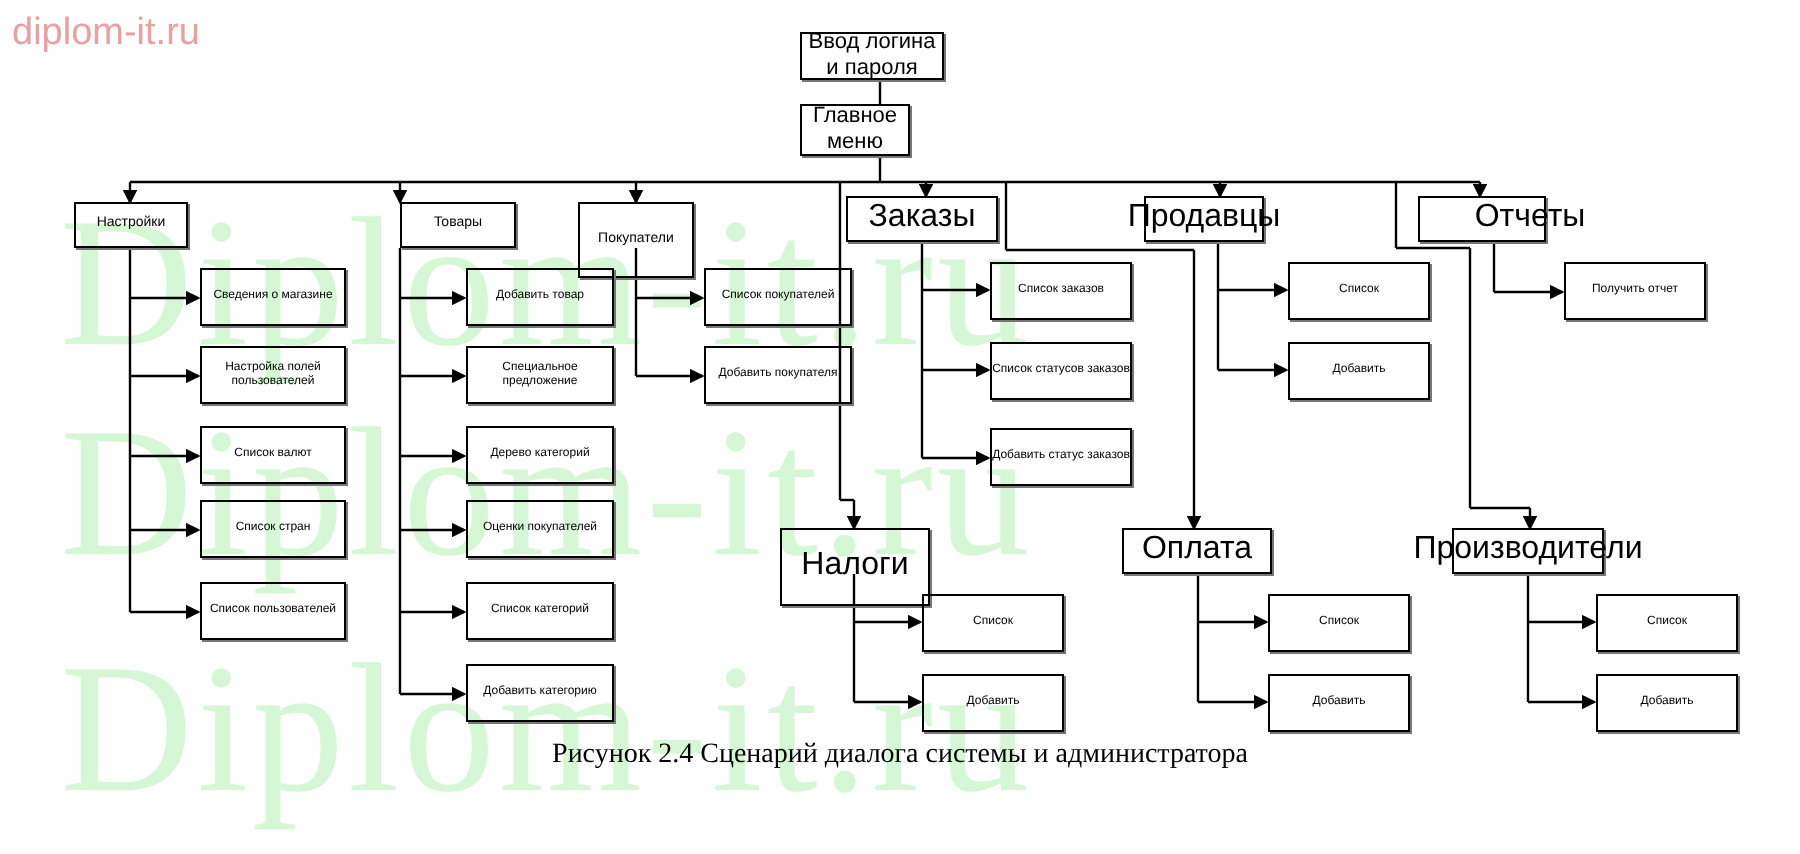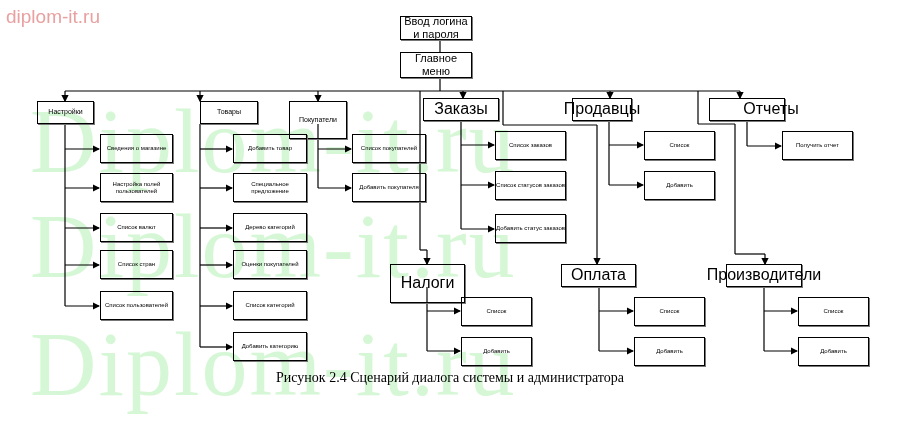--- a/index.html
+++ b/index.html
@@ -96,28 +96,28 @@
     <line x1="599" y1="311" x2="633" y2="311" marker-end="url(#ar)"></line>
     <line x1="599" y1="351" x2="633" y2="351" marker-end="url(#ar)"></line>
 
     <line x1="764" y1="287" x2="764" y2="351"></line>
     <line x1="764" y1="311" x2="797" y2="311" marker-end="url(#ar)"></line>
     <line x1="764" y1="351" x2="797" y2="351" marker-end="url(#ar)"></line>
   </g>
 </svg>
 
 <div class="box s11" style="left:400px; top:16px; width:72px; height:24px;">Ввод логина и пароля</div>
-<div class="box s11" style="left:400px; top:52px; width:72px; height:26px;">Главное меню</div>
+<div class="box s11" style="left:400px; top:52px; width:55px; height:26px;">Главное меню</div>
 
 <div class="box s6" style="left:37px; top:101px; width:57px; height:23px;">Настройки</div>
 <div class="box s6" style="left:170px; top:101px; width:58px; height:23px;margin-left:30px;">Товары</div>
 <div class="box s6" style="left:289px; top:101px; width:58px; height:38px;">Покупатели</div>
 <div class="box s12" style="left:423px; top:98px; width:76px; height:23px;">Заказы</div>
 <div class="box s12" style="left:572px; top:98px; width:60px; height:23px;">Продавцы</div>
-<div class="box s12" style="left:709px; top:98px; width:76px; height:23px;padding-left:48px;">Отчеты</div>
+<div class="box s12" style="left:709px; top:98px; width:64px; height:23px;padding-left:48px;">Отчеты</div>
 
 <div class="box s12" style="left:390px; top:264px; width:75px; height:39px;">Налоги</div>
 <div class="box s12" style="left:561px; top:264px; width:75px; height:23px;">Оплата</div>
 <div class="box s12" style="left:726px; top:264px; width:76px; height:23px;">Производители</div>
 
 <div class="box s5" style="left:100px; top:134px; width:73px; height:29px;">Сведения о магазине</div>
 <div class="box s5" style="left:100px; top:173px; width:73px; height:29px;">Настройка полей пользователей</div>
 <div class="box s5" style="left:100px; top:213px; width:73px; height:29px;">Список валют</div>
 <div class="box s5" style="left:100px; top:250px; width:73px; height:29px;">Список стран</div>
 <div class="box s5" style="left:100px; top:291px; width:73px; height:29px;">Список пользователей</div>

